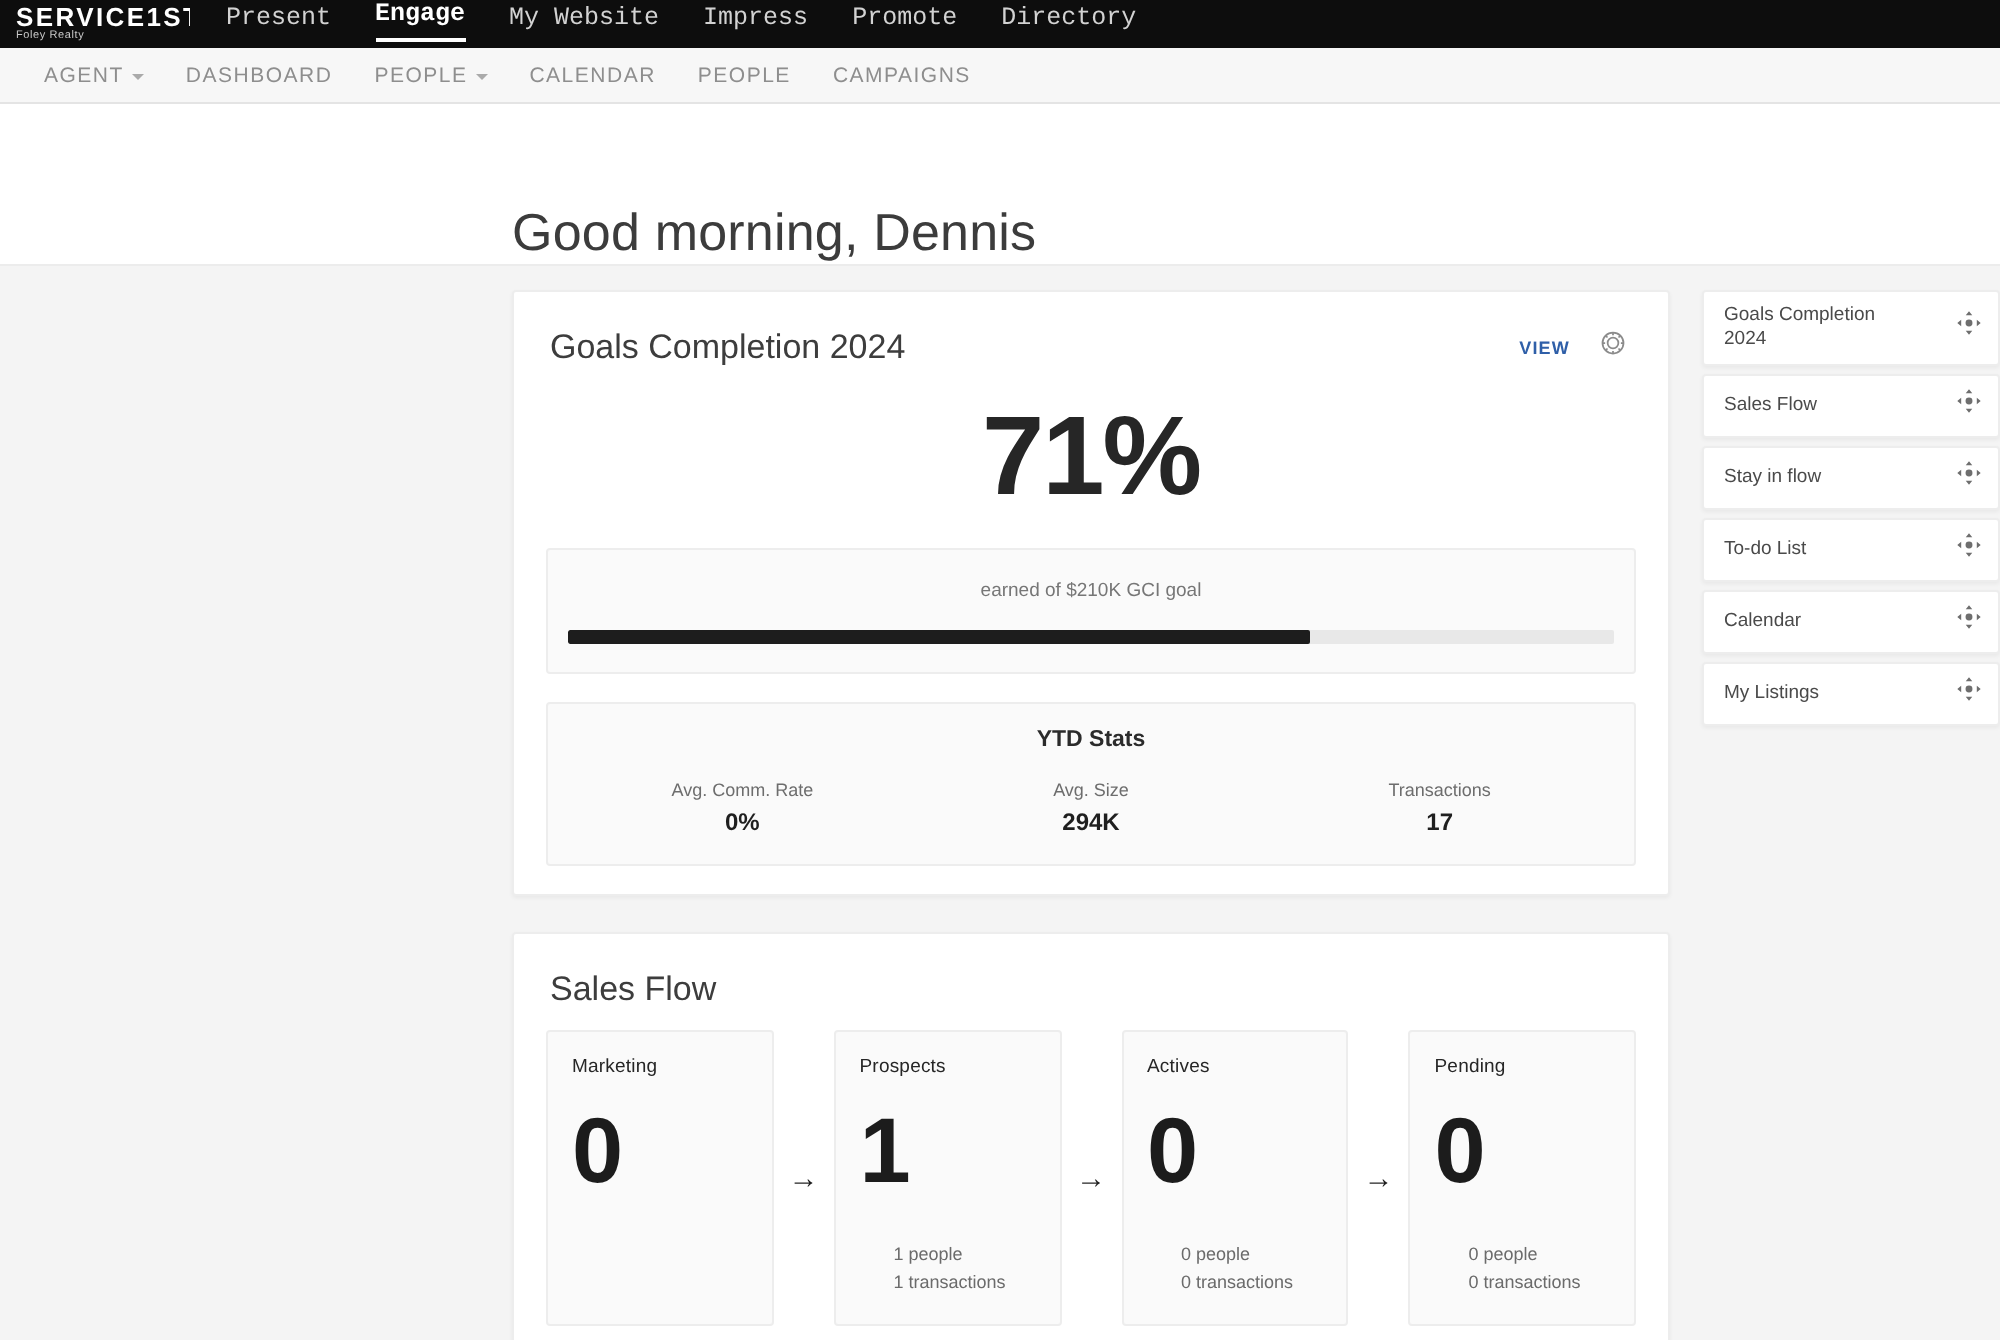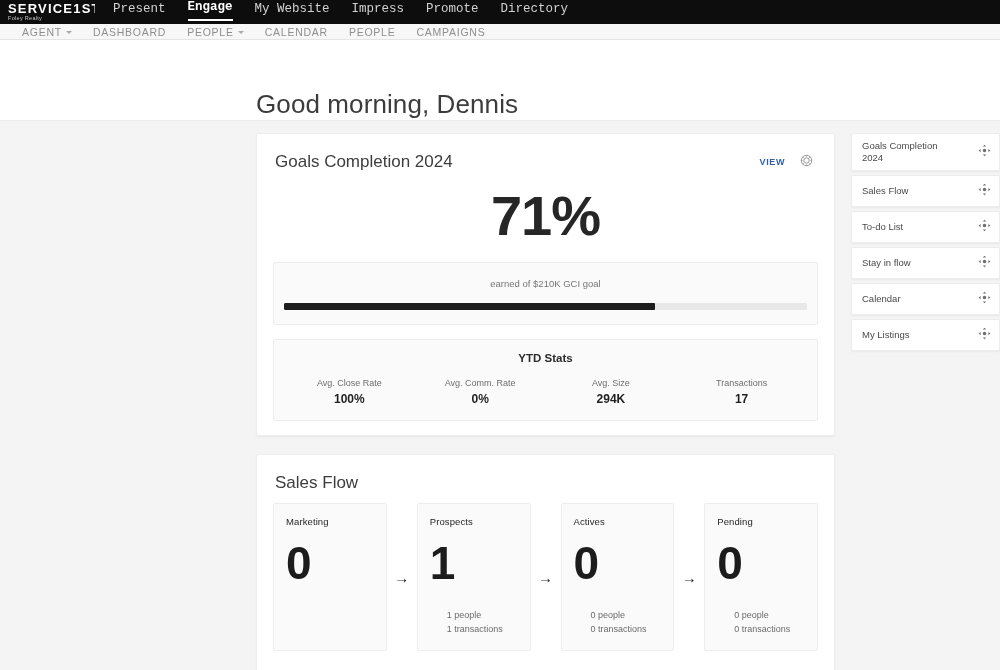--- a/index.html
+++ b/index.html
@@ -64,21 +64,21 @@
     font-family: Liberation Mono, monospace;
   }
   .topnav-link.active {
     color: #ffffff;
     font-weight: 700;
     border-bottom: 2px solid #ffffff;
   }
 
   
   .subnav {
-    height: 16px;
+    height: 28px;
     background: #f7f7f7;
     border-bottom: 1px solid #e4e4e4;
     display: flex;
     align-items: center;
     padding-left: 22px;
     gap: 21px;
   }
   .subnav-item {
     font-size: 10.5px;
     letter-spacing: .75px;
@@ -374,24 +374,20 @@
         <div class="goal-sub">earned of $210K GCI goal</div>
         <div class="bar-track">
           <div class="bar-fill" id="gci-bar" style="width: 71%;"></div>
         </div>
       </div>
 
       <div class="panel">
         <div class="panel-title">YTD Stats</div>
         <div class="stats-row">
           <div class="stat">
-            <div class="stat-label">Avg. Close Rate</div>
-            <div class="stat-value">100%</div>
-          </div>
-          <div class="stat">
             <div class="stat-label">Avg. Comm. Rate</div>
             <div class="stat-value">0%</div>
           </div>
           <div class="stat">
             <div class="stat-label">Avg. Size</div>
             <div class="stat-value">294K</div>
           </div>
           <div class="stat">
             <div class="stat-label">Transactions</div>
             <div class="stat-value">17</div>
@@ -469,31 +465,31 @@
       <span class="widget-label">Sales Flow</span>
       <span class="drag-handle">
         <svg width="13" height="13" viewBox="0 0 24 24" fill="#6e6e6e">
           <circle cx="12" cy="12" r="3.2"></circle>
           <path d="M12 1.2l3 3.6h-6zM12 22.8l3-3.6h-6zM1.2 12l3.6-3v6zM22.8 12l-3.6-3v6z"></path>
         </svg>
       </span>
     </div>
 
     <div class="widget">
-      <span class="widget-label">To-do List</span>
+      <span class="widget-label">Stay in flow</span>
       <span class="drag-handle">
         <svg width="13" height="13" viewBox="0 0 24 24" fill="#6e6e6e">
           <circle cx="12" cy="12" r="3.2"></circle>
           <path d="M12 1.2l3 3.6h-6zM12 22.8l3-3.6h-6zM1.2 12l3.6-3v6zM22.8 12l-3.6-3v6z"></path>
         </svg>
       </span>
     </div>
 
     <div class="widget">
-      <span class="widget-label">Stay in flow</span>
+      <span class="widget-label">To-do List</span>
       <span class="drag-handle">
         <svg width="13" height="13" viewBox="0 0 24 24" fill="#6e6e6e">
           <circle cx="12" cy="12" r="3.2"></circle>
           <path d="M12 1.2l3 3.6h-6zM12 22.8l3-3.6h-6zM1.2 12l3.6-3v6zM22.8 12l-3.6-3v6z"></path>
         </svg>
       </span>
     </div>
 
     <div class="widget">
       <span class="widget-label">Calendar</span>

